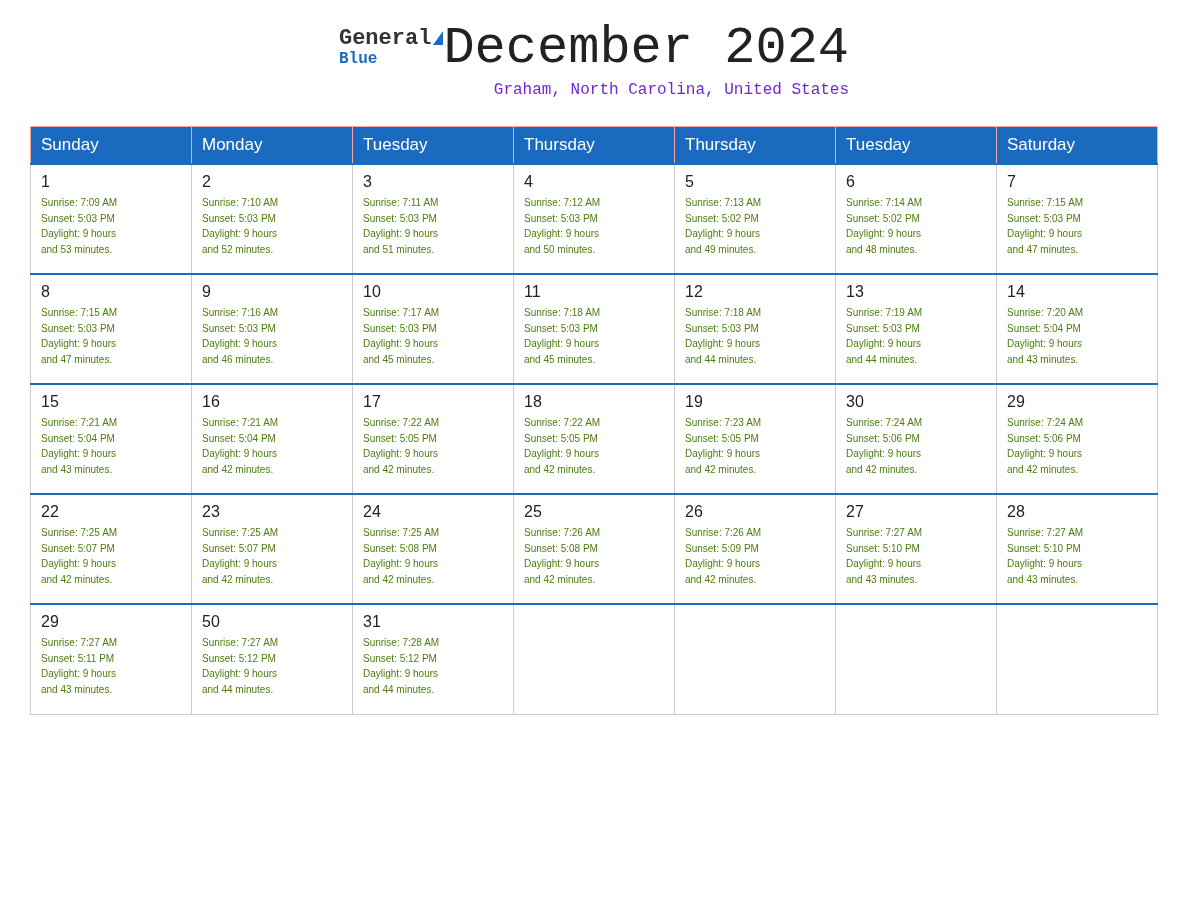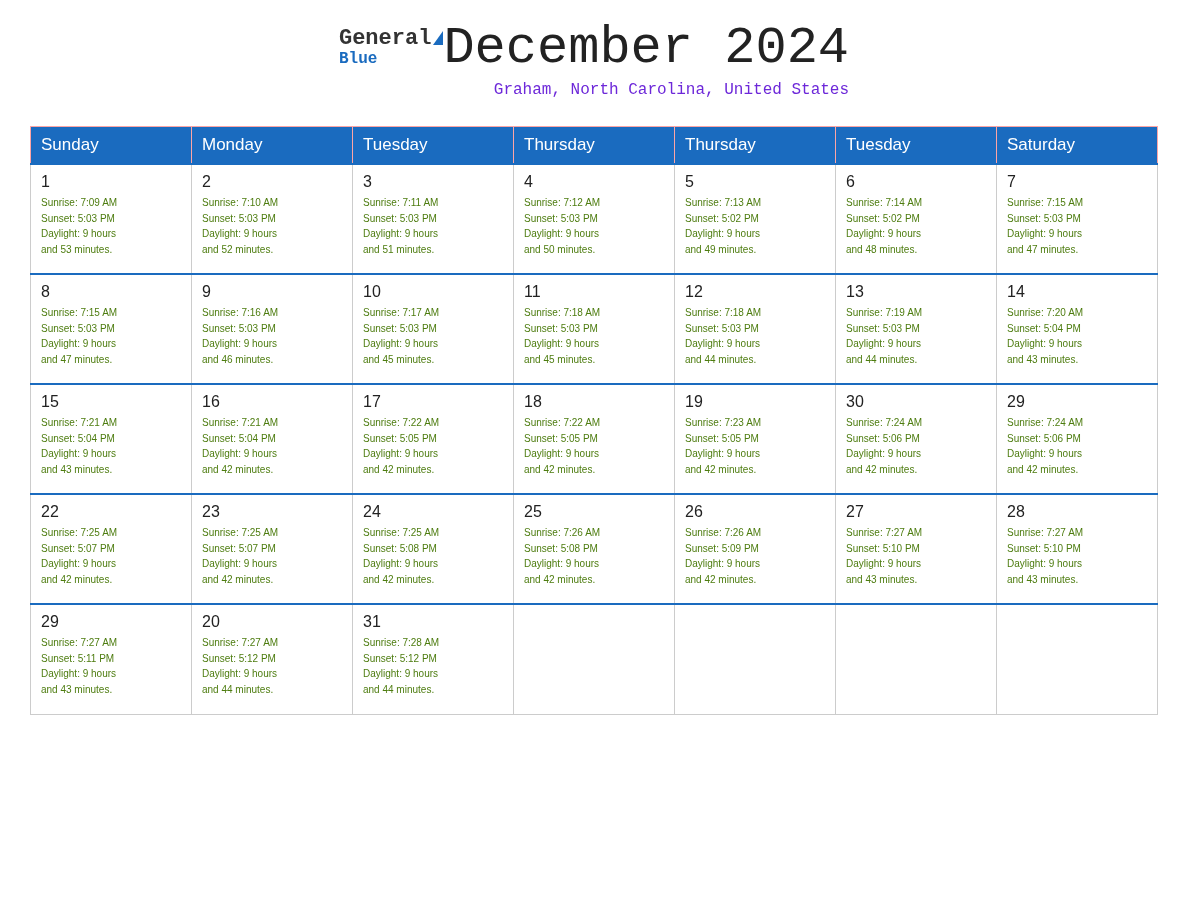--- a/index.html
+++ b/index.html
@@ -250,21 +250,21 @@
           <span class="day-number">28</span>
           <div class="day-info">Sunrise: 7:27 AM<br>Sunset: 5:10 PM<br>Daylight: 9 hours<br>and 43 minutes.</div>
         </td>
       </tr>
       <tr>
         <td>
           <span class="day-number">29</span>
           <div class="day-info">Sunrise: 7:27 AM<br>Sunset: 5:11 PM<br>Daylight: 9 hours<br>and 43 minutes.</div>
         </td>
         <td>
-          <span class="day-number">20</span>
+          <span class="day-number">50</span>
           <div class="day-info">Sunrise: 7:27 AM<br>Sunset: 5:12 PM<br>Daylight: 9 hours<br>and 44 minutes.</div>
         </td>
         <td>
           <span class="day-number">31</span>
           <div class="day-info">Sunrise: 7:28 AM<br>Sunset: 5:12 PM<br>Daylight: 9 hours<br>and 44 minutes.</div>
         </td>
         <td class="empty-cell"></td>
         <td class="empty-cell"></td>
         <td class="empty-cell"></td>
         <td class="empty-cell"></td>

